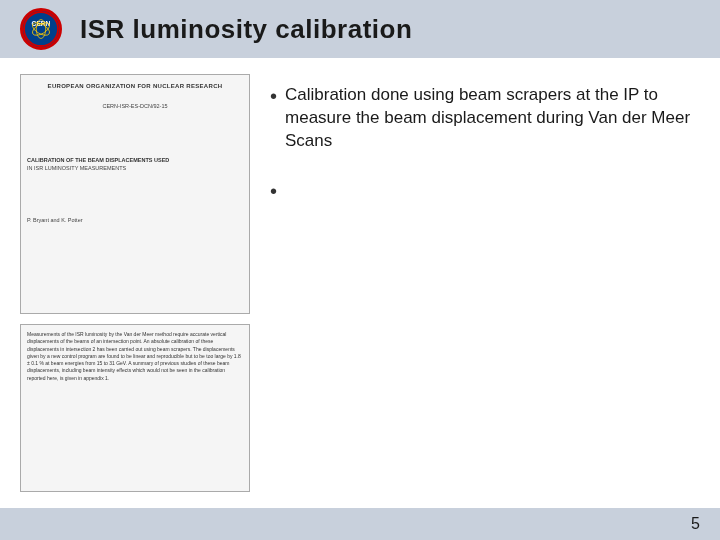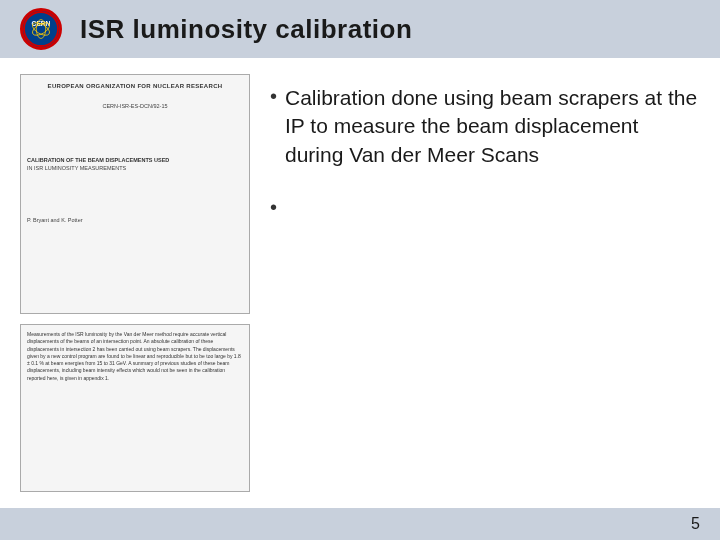--- a/index.html
+++ b/index.html
@@ -148,21 +148,21 @@
 
     .bullet-dot {
       font-size: 20px;
       color: #333;
       line-height: 1;
       margin-top: 2px;
       flex-shrink: 0;
     }
 
     .bullet-text {
-      font-size: 21px;
+      font-size: 17px;
       color: #1a1a1a;
       line-height: 1.35;
     }
 
     
     .footer {
       background: #c8d0dc;
       height: 32px;
       display: flex;
       align-items: center;

